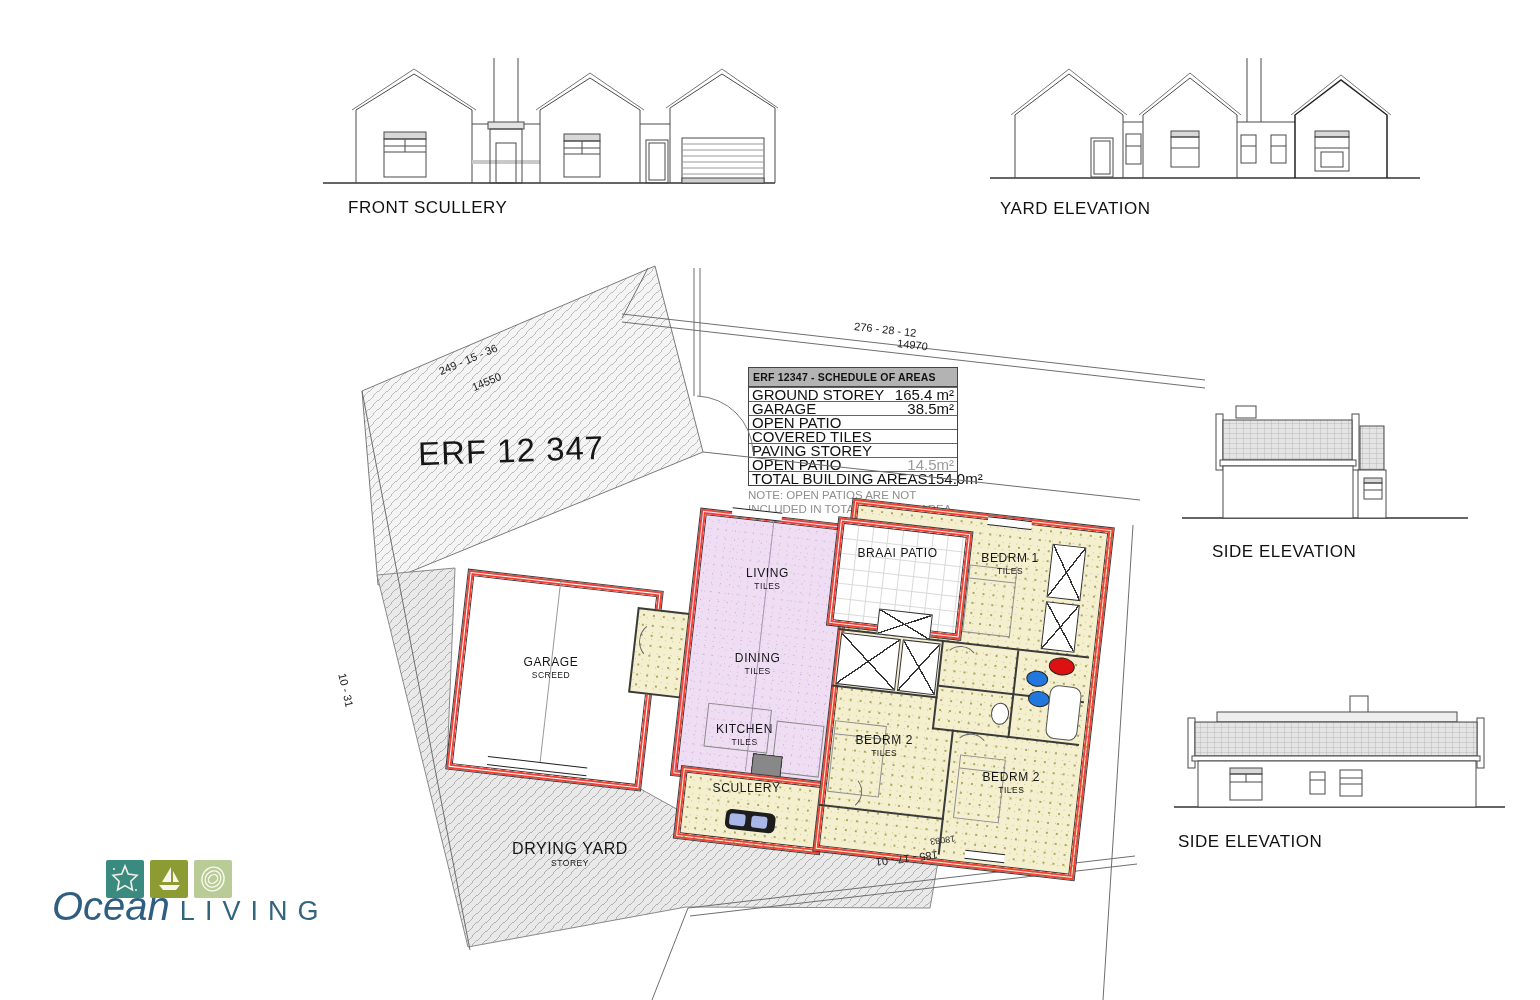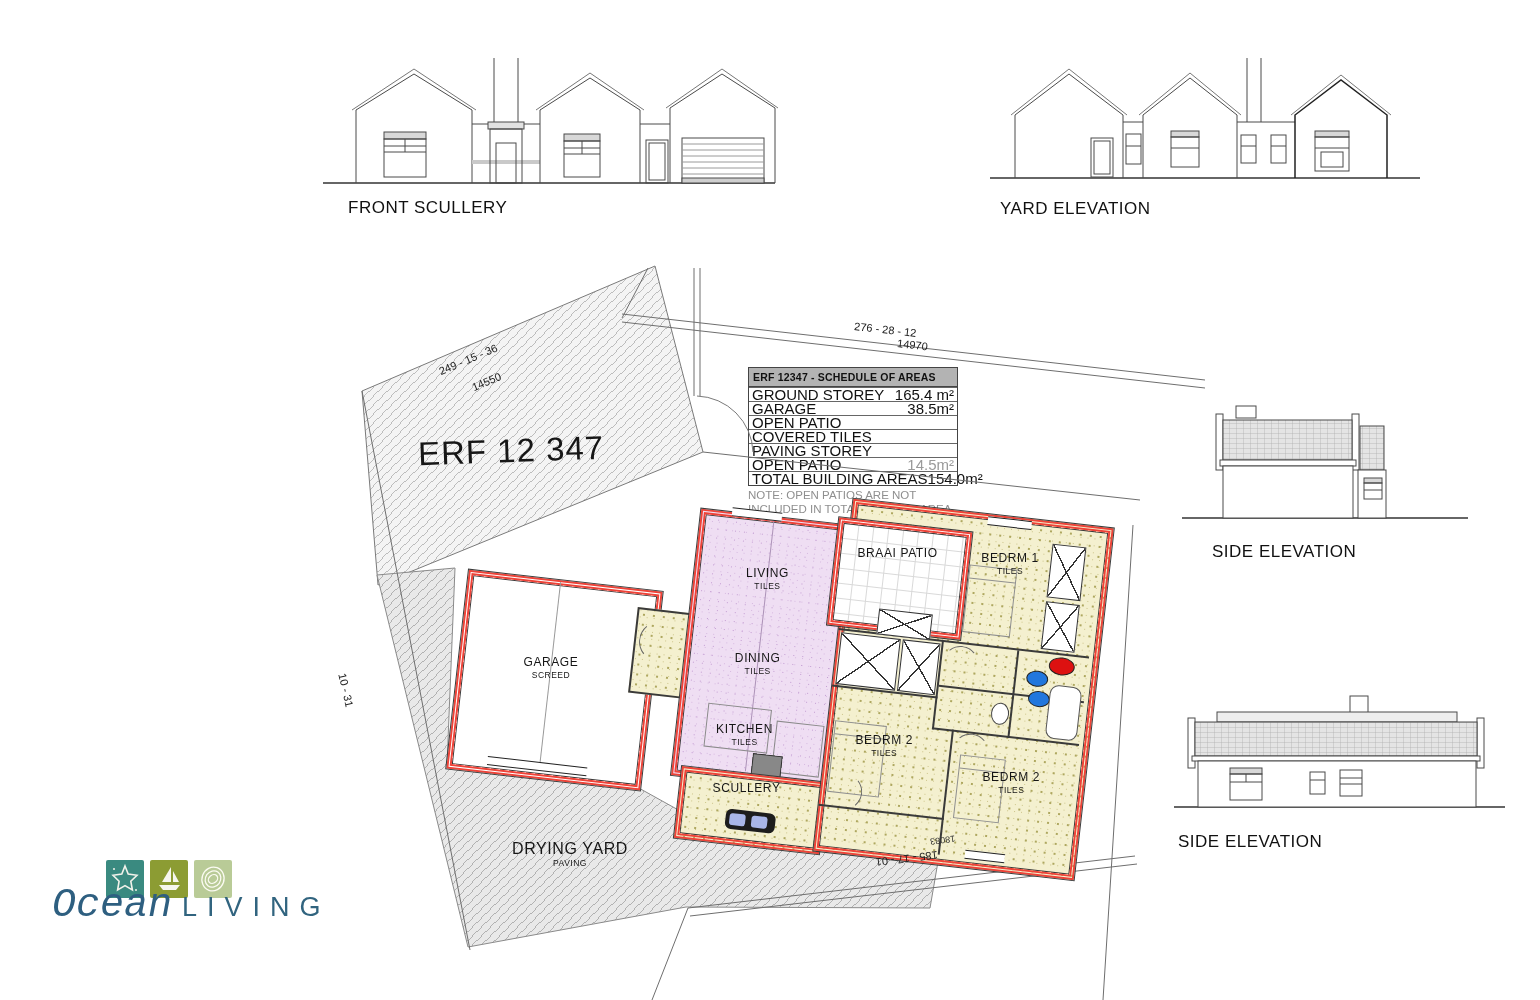--- a/index.html
+++ b/index.html
@@ -50,21 +50,21 @@
         linear-gradient(to bottom right,transparent calc(50% - .7px),#333 calc(50% - .7px) calc(50% + .7px),transparent 0),#fff;}
   .bed{position:absolute;border:1px solid #8f8f8f;}
   .bed .pl{height:12px;border-bottom:1px solid #8f8f8f;}
   .cnt{position:absolute;border:1px solid #8a8a8a;}
   .win{position:absolute;background:#fff;border-top:1.5px solid #222;border-bottom:1.5px solid #222;}
   .arc{position:absolute;border:1px solid #666;border-color:transparent transparent transparent #666;border-radius:50%;}
   .fix{position:absolute;border:1px solid #222;border-radius:50%;}
 
   
   .logo-sq{position:absolute;width:38px;height:38px;border-radius:2px;}
-  .logo-script{font-family:Liberation Mono, monospace;font-style:italic;font-size:40px;color:#2e5f80;line-height:1;}
+  .logo-script{font-family:Liberation Sans, sans-serif;font-style:italic;font-size:40px;color:#2e5f80;line-height:1;}
   .logo-caps{font-size:27px;letter-spacing:10px;color:#31647f;line-height:1;}
 </style>
 </head>
 <body>
 
 <div class="canvas">
 
 
   <svg class="abs z1" style="left:318px;top:58px;" width="462" height="140" viewBox="0 0 462 140">
     <g fill="none" stroke="#4a4a4a" stroke-width="1">
@@ -361,21 +361,21 @@
   <div class="abs z4 dim" style="left:437px;top:366px;transform:rotate(-23deg);">249 - 15 - 36</div>
   <div class="abs z4 dim" style="left:470px;top:382px;transform:rotate(-23deg);">14550</div>
 
   <div class="abs z4 dim" style="left:962px;top:858px;width:110px;text-align:center;transform:rotate(173deg);">185 - 17 - 01</div>
   <div class="abs z4 dim dim-sm" style="left:968px;top:842px;width:50px;text-align:center;transform:rotate(173deg);">18083</div>
 
   <div class="abs z4 dim" style="left:348px;top:672px;transform:rotate(77deg);">10 - 31</div>
 
   <div class="abs z4" style="left:505px;top:840px;width:130px;text-align:center;color:#151515;">
     <div style="font-size:16px;letter-spacing:.6px;">DRYING YARD</div>
-    <div style="font-size:8.5px;letter-spacing:.5px;">PAVING</div>
+    <div style="font-size:8.5px;letter-spacing:.5px;">STOREY</div>
   </div>
 
   <div class="abs z1">
     <div class="logo-sq" style="left:106px;top:860px;background:#3a8a80;">
       <svg width="38" height="38" viewBox="0 0 38 38">
         <path d="M19 6 l3.2 8 8.8 1.2 -6.2 6 1.6 8.8 L19 25.6 l-7.4 4.4 1.5 -8.8 -6.1 -6 8.8 -1.2 Z" fill="none" stroke="#f2f2ea" stroke-width="1.6"></path>
         <circle cx="8" cy="9" r="1" fill="#f2f2ea"></circle>
           <circle cx="30" cy="30" r="1" fill="#f2f2ea"></circle>
       </svg>
     </div>

